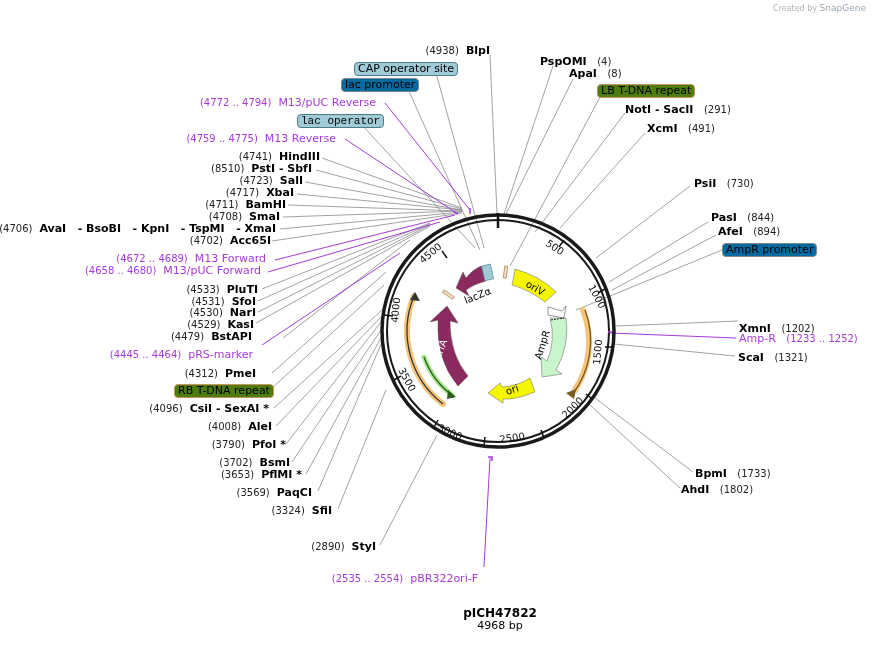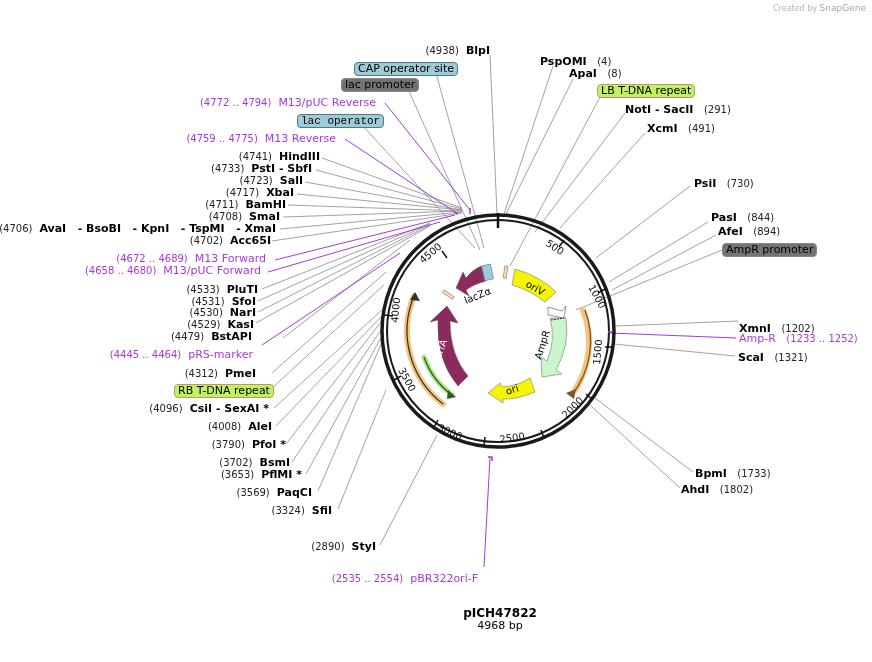--- a/index.html
+++ b/index.html
@@ -5,22 +5,22 @@
   html, body { margin:0; padding:0; background:#ffffff; }
   body { width:872px; height:662px; position:relative; overflow:hidden; font-family:"DejaVu Sans", sans-serif; }
   #map { position:absolute; left:0; top:0; }
   .lbl { position:absolute; white-space:nowrap; font-size:11px; line-height:13px; color:#000; }
   .pos { font-size:10px; color:#222; font-weight:normal; }
   .enz { font-weight:bold; font-size:11px; }
   .primer { color:#a63ad9; }
   .primer .pos { color:#a63ad9; }
   .feat-box { position:absolute; white-space:nowrap; font-size:11px; line-height:12px; padding:0 3px; border-radius:4px; border:1px solid #777; }
   .box-blue { background:#9fcad6; border-color:#4a7c8c; }
-  .box-white { background:#737373; border-color:#888; }
-  .box-peach { background:#bef264; border-color:#c8935f; }
+  .box-white { background:#0369a1; border-color:#888; }
+  .box-peach { background:#4d7c0f; border-color:#c8935f; }
   .title { position:absolute; left:440px; top:606px; width:120px; text-align:center; font-weight:bold; font-size:12px; }
   .subtitle { position:absolute; left:440px; top:619px; width:120px; text-align:center; font-size:11px; }
   .brand { position:absolute; right:6px; top:3px; font-size:8px; color:#b5b5b5; }
   .brand b { color:#9aa7b3; font-weight:normal; font-size:9px; }
 </style>
 </head>
 <body>
 
 <div class="brand"><span>Created by</span> <b>SnapGene</b></div>
 
@@ -167,21 +167,21 @@
 <div class="lbl" style="left:681px;top:483px;"><span class="enz">AhdI</span>&nbsp;&nbsp;&nbsp;<span class="pos">(1802)</span></div>
 
 <div class="lbl" style="right:382px;top:44px;"><span class="pos">(4938)</span>&nbsp;&nbsp;<span class="enz">BlpI</span></div>
 <div class="feat-box box-blue" style="left:354px;top:62px;">CAP operator site</div>
 <div class="feat-box box-white" style="left:341px;top:78px;">lac promoter</div>
 <div class="lbl primer" style="right:496px;top:96px;"><span class="pos">(4772 .. 4794)</span>&nbsp;&nbsp;<span>M13/pUC Reverse</span></div>
 <div class="feat-box box-blue" style="left:297px;top:114px;font-family:Liberation Mono, monospace;">lac operator</div>
 <div class="lbl primer" style="right:536px;top:132px;"><span class="pos">(4759 .. 4775)</span>&nbsp;&nbsp;<span>M13 Reverse</span></div>
 
 <div class="lbl" style="right:552px;top:150px;"><span class="pos">(4741)</span>&nbsp;&nbsp;<span class="enz">HindIII</span></div>
-<div class="lbl" style="right:560px;top:162px;"><span class="pos">(4733)</span>&nbsp;&nbsp;<span class="enz">PstI  - SbfI</span></div>
+<div class="lbl" style="right:560px;top:162px;"><span class="pos">(8510)</span>&nbsp;&nbsp;<span class="enz">PstI  - SbfI</span></div>
 <div class="lbl" style="right:569px;top:174px;"><span class="pos">(4723)</span>&nbsp;&nbsp;<span class="enz">SalI</span></div>
 <div class="lbl" style="right:578px;top:186px;margin-left:41px;"><span class="pos">(4717)</span>&nbsp;&nbsp;<span class="enz">XbaI</span></div>
 <div class="lbl" style="right:586px;top:198px;text-align:center;"><span class="pos">(4711)</span>&nbsp;&nbsp;<span class="enz">BamHI</span></div>
 <div class="lbl" style="right:592px;top:210px;"><span class="pos">(4708)</span>&nbsp;&nbsp;<span class="enz">SmaI</span></div>
 <div class="lbl" style="right:596px;top:222px;"><span class="pos">(4706)</span>&nbsp;&nbsp;<span class="enz" style="white-space:pre">AvaI   - BsoBI   - KpnI   - TspMI   - XmaI</span></div>
 <div class="lbl" style="right:601px;top:234px;"><span class="pos">(4702)</span>&nbsp;&nbsp;<span class="enz">Acc65I</span></div>
 
 <div class="lbl primer" style="right:606px;top:252px;"><span class="pos">(4672 .. 4689)</span>&nbsp;&nbsp;<span>M13 Forward</span></div>
 <div class="lbl primer" style="right:611px;top:264px;"><span class="pos">(4658 .. 4680)</span>&nbsp;&nbsp;<span>M13/pUC Forward</span></div>
 

